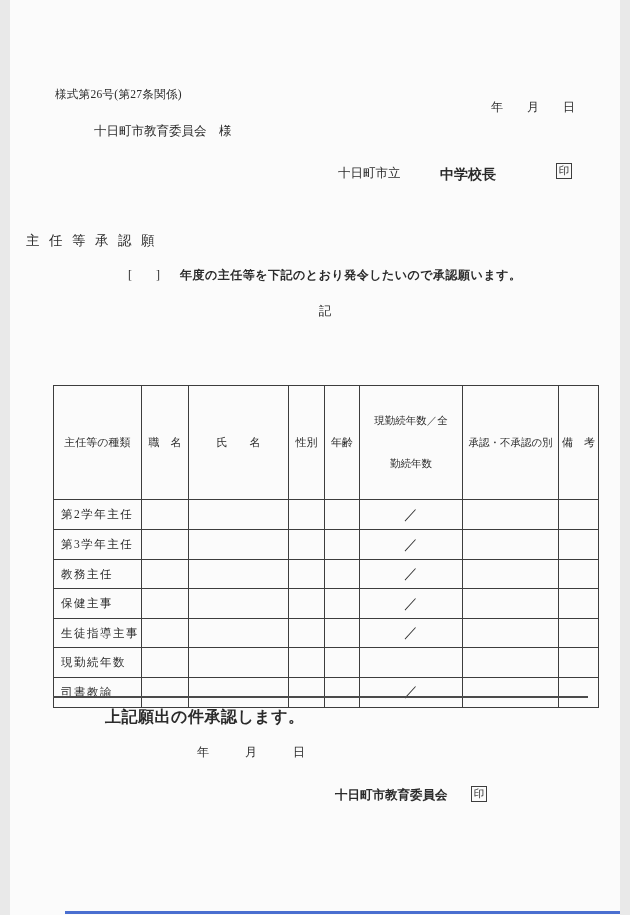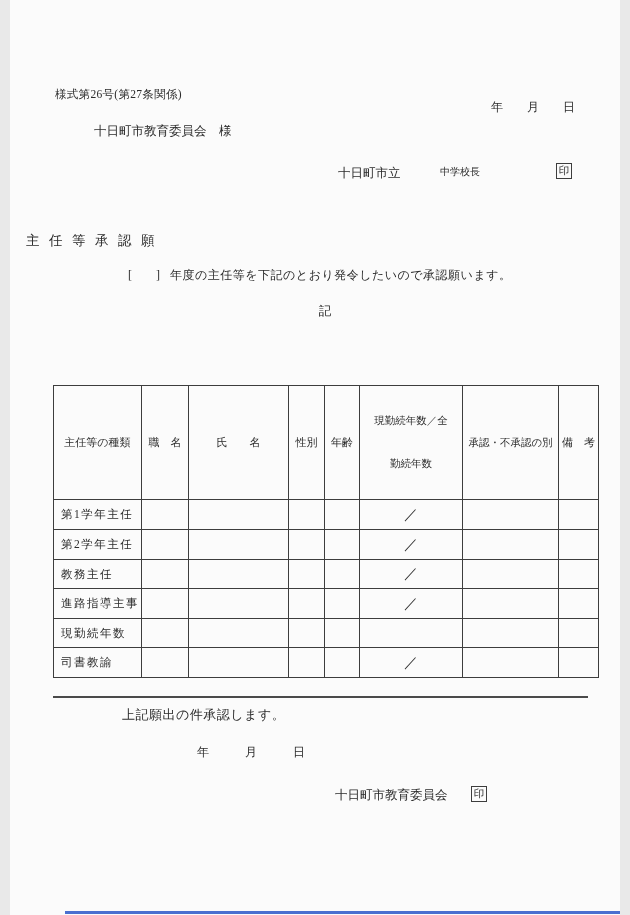--- a/index.html
+++ b/index.html
@@ -6,48 +6,48 @@
   body { background:#e9e9e9; font-family:"Liberation Serif","DejaVu Serif",serif; }
   .page {
     position:relative; width:610px; height:915px; margin:0 auto;
     background:var(--page-background,#fbfbfb); color:var(--text,#2b2b2b); overflow:hidden;
   }
   .abs { position:absolute; white-space:pre; line-height:1.25; }
   .form-number { left:45px; top:87px; font-size:11.5px; letter-spacing:0.3px; }
   .top-date { left:481px; top:100px; font-size:12px; }
   .addressee { left:84px; top:124px; font-size:12.5px; }
   .school-prefix { left:328px; top:166px; font-size:12.5px; }
-  .principal-title { left:430px; top:166px; font-size:10px; }
+  .principal-title { left:430px; top:166px; font-size:14px;font-weight:bold; }
   .seal {
     position:absolute; width:16px; height:16px; border:1px solid var(--table-border,#3d3d3d);
     display:flex; align-items:center; justify-content:center; font-size:10.5px; line-height:1;
   }
   .seal-top { left:546px; top:163px; }
   .doc-title { left:0; top:233px; width:630px; text-align:left; font-size:13.5px; letter-spacing:9.5px; padding-left:16px;font-family:Liberation Serif, serif; }
   .request-line { left:118px; top:268px; font-size:12px; }
-  .request-line .req-text { margin-left:10px; letter-spacing:0.5px; }
+  .request-line .req-text { margin-left:20px; letter-spacing:0.5px;font-weight:bold; }
   .record-marker { left:0; top:304px; width:630px; text-align:center; font-size:12.5px; }
 
   .table-wrap { left:43px; top:345px; }
   table.form { border-collapse:collapse; table-layout:fixed; width:545px; }
   .form th, .form td {
     border:1px solid var(--table-border,#3d3d3d); font-weight:normal; text-align:center;
     vertical-align:middle; font-size:11px; padding:0; overflow:hidden;
   }
   .form thead tr { height:38px; }
   .form tbody tr { height:29.6px; }
   .form .svc-hdr { font-size:10.5px; line-height:1.35; }
   .form .hdr-approval { font-size:10.5px; }
   td.c-type { text-align:left; padding-left:7px; font-size:11.5px; letter-spacing:1.5px; }
   td.c-slash { font-size:14px; }
 
   .divider { left:43px; top:696px; width:535px; height:2px; background:#4a4a4a; }
-  .approval-statement { left:112px; top:707px; font-size:13px; letter-spacing:0.5px; }
+  .approval-statement { left:95px; top:707px; font-size:16px; letter-spacing:0.5px;font-weight:bold; }
   .bottom-date { left:187px; top:745px; font-size:12px; }
-  .committee-name { left:325px; top:788px; font-size:12.5px; }
+  .committee-name { left:325px; top:788px; font-size:12.5px;font-weight:bold; }
   .seal-bottom { left:461px; top:786px; }
   .bottom-bar { left:55px; top:911px; width:575px; height:3px; background:var(--bottom-bar,#4a6fd0); }
 </style>
 </head>
 <body>
 
 <div class="page">
 
   <div class="abs form-number">様式第26号(第27条関係)</div>
   <div class="abs top-date">年　　月　　日</div>
@@ -81,51 +81,61 @@
           <th class="svc-hdr">
             <div>現勤続年数／全</div>
             <div>勤続年数</div>
           </th>
           <th class="hdr-approval">承認・不承認の別</th>
           <th>備　考</th>
         </tr>
       </thead>
       <tbody>
         <tr>
-          <td class="c-type">第1学年主任</td>
+          <td class="c-type">第2学年主任</td>
           <td></td>
           <td></td>
           <td></td>
           <td></td>
           <td class="c-slash">／</td>
           <td></td>
           <td></td>
         </tr>
         <tr>
-          <td class="c-type">第2学年主任</td>
+          <td class="c-type">第3学年主任</td>
           <td></td>
           <td></td>
           <td></td>
           <td></td>
           <td class="c-slash">／</td>
           <td></td>
           <td></td>
         </tr>
         <tr>
           <td class="c-type">教務主任</td>
           <td></td>
           <td></td>
           <td></td>
           <td></td>
           <td class="c-slash">／</td>
           <td></td>
           <td></td>
         </tr>
         <tr>
-          <td class="c-type">進路指導主事</td>
+          <td class="c-type">保健主事</td>
+          <td></td>
+          <td></td>
+          <td></td>
+          <td></td>
+          <td class="c-slash">／</td>
+          <td></td>
+          <td></td>
+        </tr>
+        <tr>
+          <td class="c-type">生徒指導主事</td>
           <td></td>
           <td></td>
           <td></td>
           <td></td>
           <td class="c-slash">／</td>
           <td></td>
           <td></td>
         </tr>
         <tr>
           <td class="c-type">現勤続年数</td>

